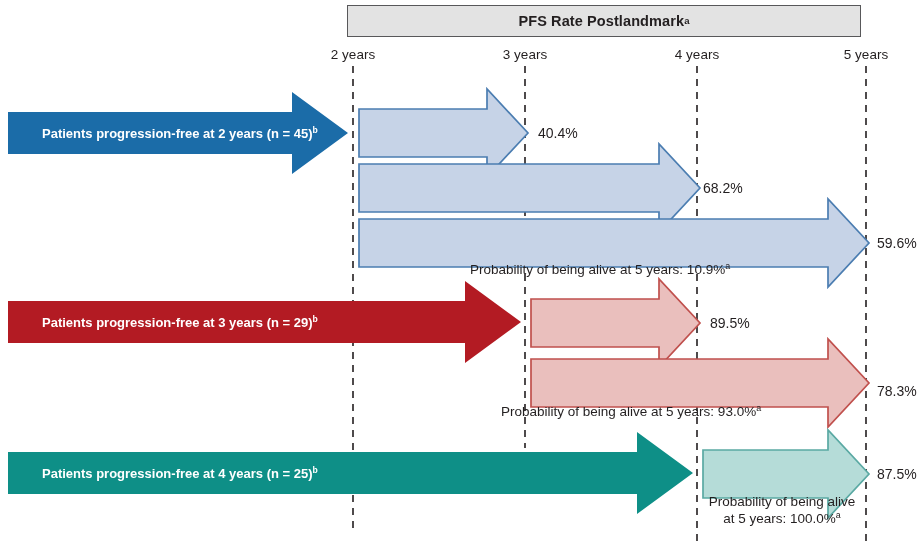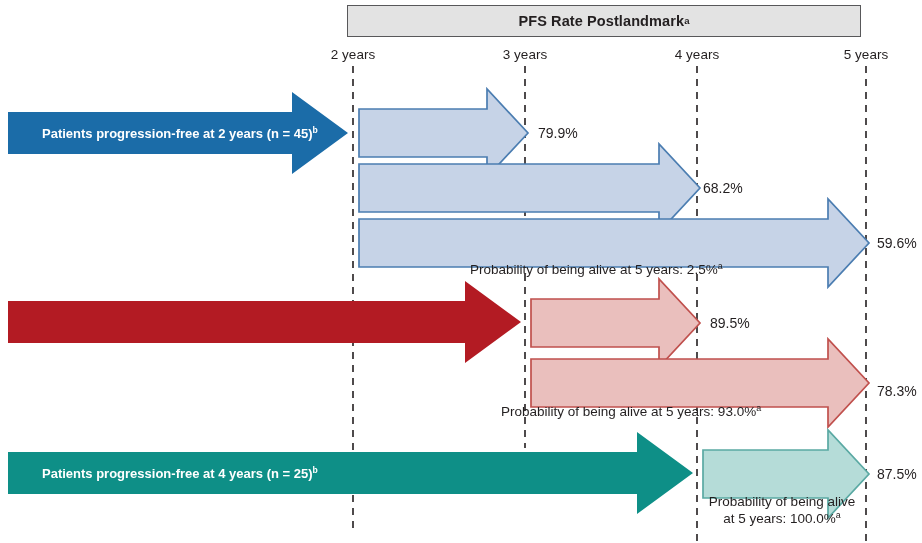--- a/index.html
+++ b/index.html
@@ -128,31 +128,32 @@
 
     <path d="M 531,359 L 828,359 L 828,339 L 869,383 L 828,427 L 828,407 L 531,407 Z" fill="#eabfbd" stroke="#c0504d" stroke-width="1.7" stroke-linejoin="miter"></path>
 
     <path d="M 8,452 L 637,452 L 637,432 L 693,473 L 637,514 L 637,494 L 8,494 Z" fill="#0e8f87"></path>
 
     <path d="M 703,450 L 828,450 L 828,430 L 869,474 L 828,518 L 828,498 L 703,498 Z" fill="#b5dcd8" stroke="#5aa9a3" stroke-width="1.7" stroke-linejoin="miter"></path>
   </svg>
 
   <div class="band-label" style="left:22px; top:126px;"><span>Patients progression-free at 2 years (n = 45)</span><sup>b</sup></div>
 
+  <div class="band-label" style="left:22px; top:315px;"><span>Patients progression-free at 3 years (n = 29)</span><sup>b</sup></div>
 
   <div class="band-label" style="left:22px; top:466px;"><span>Patients progression-free at 4 years (n = 25)</span><sup>b</sup></div>
 
-  <div class="pct" style="left:538px; top:125px;">79.9%</div>
+  <div class="pct" style="left:538px; top:125px;">40.4%</div>
   <div class="pct" style="left:703px; top:180px;">68.2%</div>
   <div class="pct" style="left:877px; top:235px;">59.6%</div>
 
   <div class="pct" style="left:710px; top:315px;">89.5%</div>
   <div class="pct" style="left:877px; top:383px;">78.3%</div>
 
   <div class="pct" style="left:877px; top:466px;">87.5%</div>
 
-  <div class="annot" style="left:470px; top:262px;"><span>Probability of being alive at 5 years: 2.5%</span><sup>a</sup></div>
+  <div class="annot" style="left:470px; top:262px;"><span>Probability of being alive at 5 years: 10.9%</span><sup>a</sup></div>
 
   <div class="annot" style="left:501px; top:404px;"><span>Probability of being alive at 5 years: 93.0%</span><sup>a</sup></div>
 
   <div class="annot center" style="left:782px; top:494px; width:190px;"><span>Probability of being alive</span><br><span>at 5 years: 100.0%</span><sup>a</sup></div>
 
 </div>
 
 </body></html>

